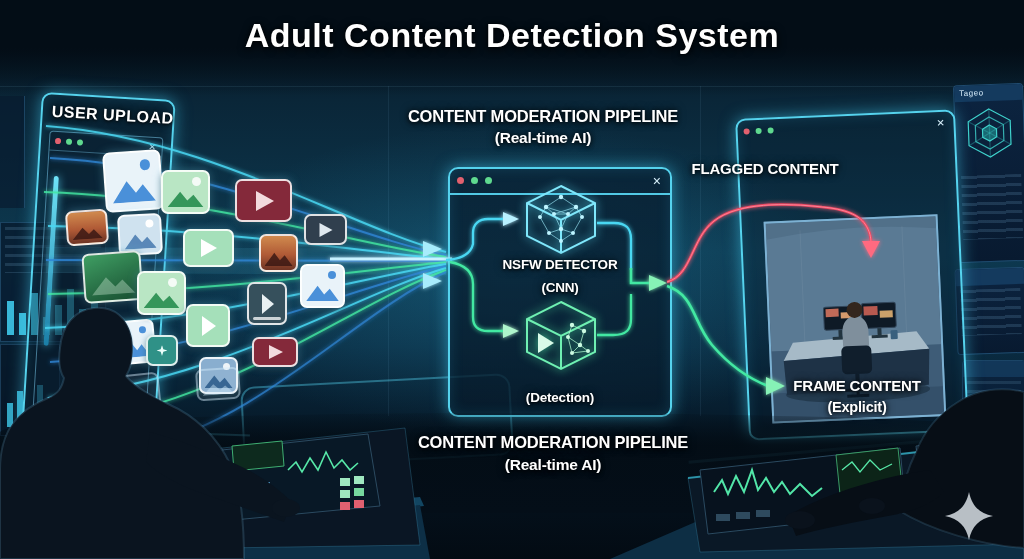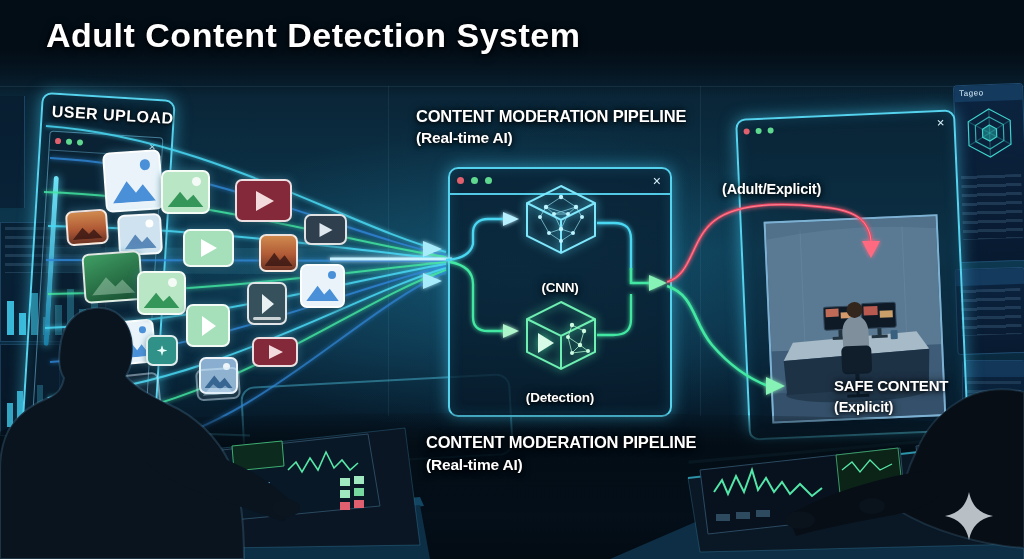--- a/index.html
+++ b/index.html
@@ -57,21 +57,21 @@
   .cube.c2{top:128px;filter:drop-shadow(0 0 5px rgba(80,240,170,.85));}
   
   .review-window{left:742px;top:114px;width:216px;height:318px;transform:rotate(-2.5deg);
     background:rgba(10,30,48,.30);}
   .review-titlebar{position:relative;height:22px;}
   .review-titlebar .dot{width:6px;height:6px;margin:8px 0 0 6px;}
   .review-titlebar .win-x{font-size:13px;line-height:20px;right:9px;}
   .review-frame{position:absolute;left:22px;top:102px;width:170px;height:198px;
     border:2px solid rgba(130,185,220,.9);background:#4b6a84;overflow:hidden;}
   
-  .h-wrap{z-index:5;color:#fff;padding-left:46px;}
+  .h-wrap{z-index:5;text-align:center;color:#fff;}
   .h-title{left:0;right:0;top:16px;font-size:34px;font-weight:bold;letter-spacing:.5px;
     text-shadow:0 2px 8px rgba(0,0,0,.95),0 0 3px rgba(0,0,0,.8);}
   .h1{font-weight:bold;letter-spacing:-.2px;text-shadow:0 1px 4px rgba(0,0,0,.95),0 0 9px rgba(0,0,0,.8);}
   .pipe-top{left:370px;width:346px;top:107px;font-size:16.5px;}
   .pipe-top-sub{left:370px;width:346px;top:129px;font-size:15.5px;}
   .pipe-bot{left:380px;width:346px;top:433px;font-size:16.5px;}
   .pipe-bot-sub{left:380px;width:346px;top:456px;font-size:15.5px;}
   .flagged{left:676px;width:178px;top:160px;font-size:15px;}
   .flagged-sub{left:676px;width:178px;top:181px;font-size:14.5px;}
   .safe{left:788px;width:138px;top:377px;font-size:15px;}
@@ -207,20 +207,21 @@
         <circle cx="24" cy="36" r="2"></circle>
           <circle cx="66" cy="36" r="2"></circle>
           <circle cx="38" cy="33" r="2"></circle>
         <circle cx="52" cy="33" r="2"></circle>
           <circle cx="45" cy="48" r="2.2"></circle>
           <circle cx="33" cy="52" r="2"></circle>
         <circle cx="57" cy="52" r="2"></circle>
           <circle cx="45" cy="60" r="2"></circle>
       </g>
     </svg>
+    <div class="node-label" style="top:88px;">NSFW DETECTOR</div>
     <div class="node-label" style="top:111px;text-align:center;">(CNN)</div>
     <svg class="cube c2" width="90" height="78">
       <g stroke="#6ff0b2" stroke-width="2" fill="none">
         <path d="M45,5 L79,22 L79,55 L45,72 L11,55 L11,22 Z"></path>
         <path d="M11,22 L45,39 L79,22 M45,39 L45,72"></path>
       </g>
       <polygon points="22,36 22,56 38,46" fill="#d8fbe8"></polygon>
       <g stroke="#aef7cf" stroke-width="0.9" opacity="0.85">
         <path d="M56,28 L68,34 M56,28 L52,40 M68,34 L64,48 M52,40 L64,48 M52,40 L56,56 M64,48 L56,56 M64,48 L72,54 M56,56 L72,54"></path>
       </g>
@@ -388,22 +389,22 @@
       </div>
     </div>
 
   <div class="abs bottom-band"></div>
 
   <div class="abs h-wrap h-title">Adult Content Detection System</div>
   <div class="abs h-wrap h1 pipe-top">CONTENT MODERATION PIPELINE</div>
   <div class="abs h-wrap h1 pipe-top-sub">(Real-time AI)</div>
   <div class="abs h-wrap h1 pipe-bot">CONTENT MODERATION PIPELINE</div>
   <div class="abs h-wrap h1 pipe-bot-sub">(Real-time AI)</div>
-  <div class="abs h-wrap h1 flagged-sub">(Adult/Explicit)</div>
-  <div class="abs h-wrap h1 safe">SAFE CONTENT</div>
+  <div class="abs h-wrap h1 flagged">FLAGGED CONTENT</div>
+  <div class="abs h-wrap h1 safe">FRAME CONTENT</div>
   <div class="abs h-wrap h1 safe-sub">(Explicit)</div>
 
   <svg id="fg-svg" width="1024" height="559" viewBox="0 0 1024 559">
     <g>
       <polygon points="0,536 420,497 424,506 0,548" fill="#155070" opacity="0.85"></polygon>
       <polygon points="0,545 420,505 430,559 0,559" fill="#0d2f46"></polygon>
     </g>
     <g>
       <polygon points="95,462 405,428 420,545 88,550" fill="#0a1624" stroke="rgba(80,180,220,0.25)"></polygon>
       <polygon points="128,468 208,452 214,506 134,522" fill="#081420" stroke="#2b4a60"></polygon>

